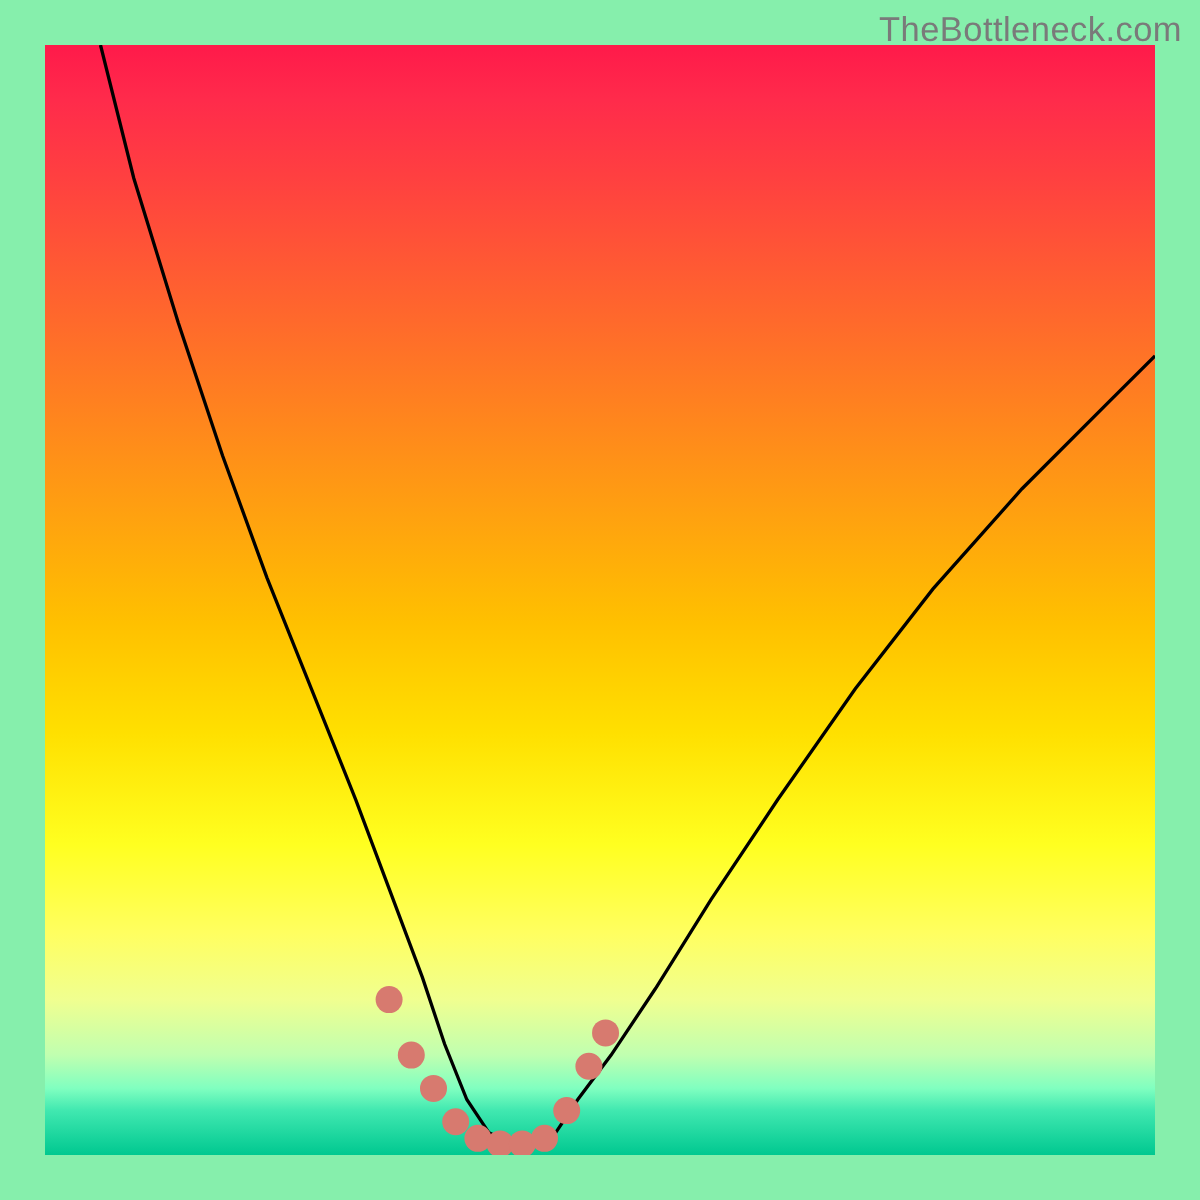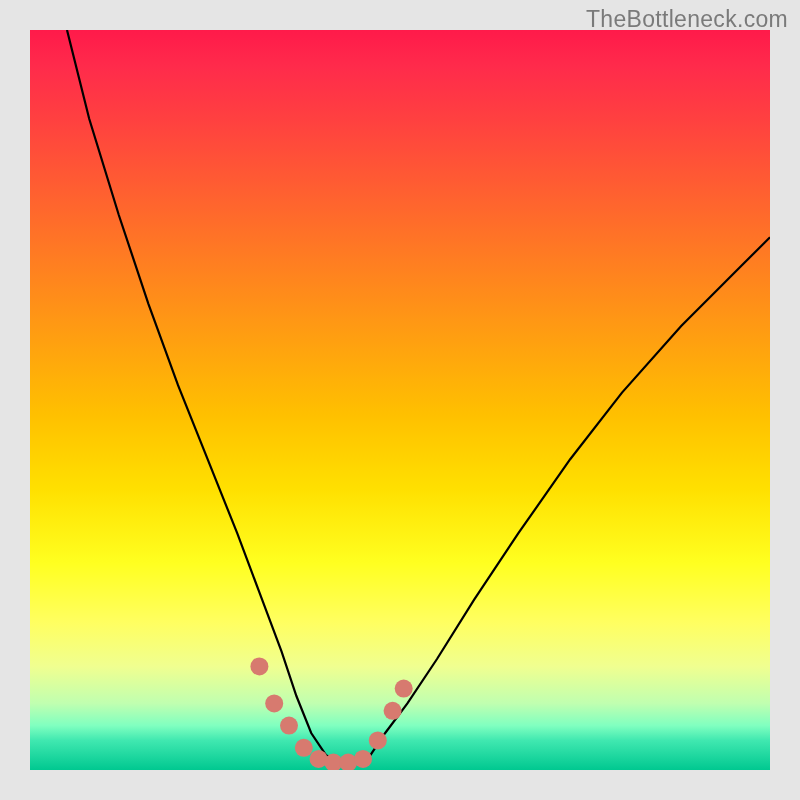--- a/index.html
+++ b/index.html
@@ -10,21 +10,21 @@
     background: #000;
     position: relative;
     font-family: Arial, sans-serif;
   }
   .frame {
     position: absolute;
     top: 0;
     left: 0;
     width: 800px;
     height: 800px;
-    background: #e5e5e5;
+    background: #86efac;
   }
   .plot-area {
     position: absolute;
     top: 30px;
     left: 30px;
     width: 740px;
     height: 740px;
     overflow: hidden;
   }
   .gradient-bg {

